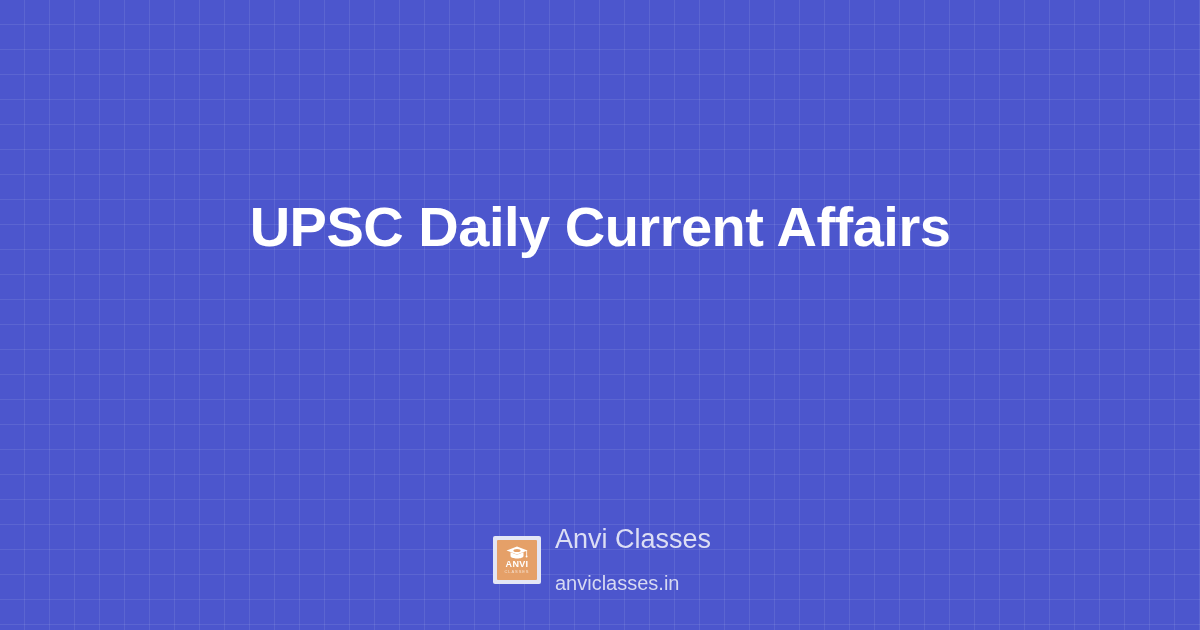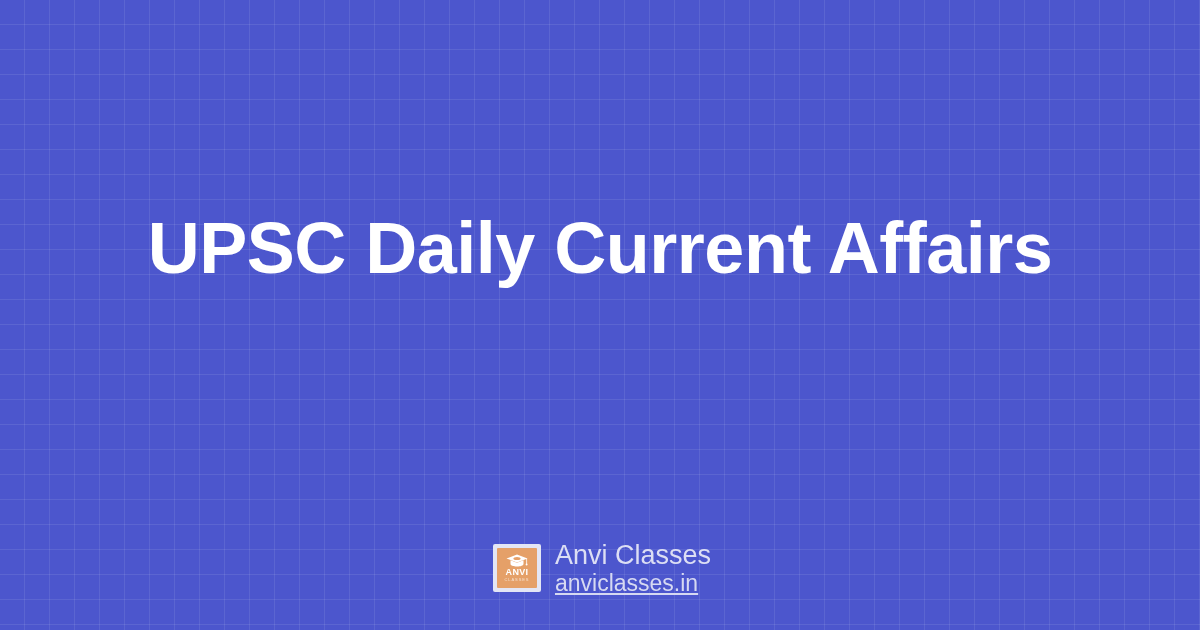--- a/index.html
+++ b/index.html
@@ -39,25 +39,24 @@
     text-align: center;
     padding: 0 40px;
     box-sizing: border-box;
   }
 
   .title-line {
     display: block;
     color: #ffffff;
     font-family: "Liberation Sans", sans-serif;
     font-weight: bold;
-    font-size: 72px;
+    font-size: 56px;
     line-height: 97px;
     letter-spacing: -0.5px;
     white-space: nowrap;
-    margin-top: 22px;
   }
 
   .footer {
     position: absolute;
     left: 4px;
     right: 0;
     bottom: 34px;
     display: flex;
     align-items: center;
     justify-content: center;
@@ -112,37 +111,37 @@
     font-size: 4px;
     line-height: 6px;
     letter-spacing: 0.9px;
   }
 
   .brand-text {
     display: flex;
     flex-direction: column;
     justify-content: space-between;
     line-height: 1;
+    gap: 16px;
   }
 
   .brand-name {
     color: #dcdef4;
     font-family: "Liberation Sans", sans-serif;
     font-size: 27px;
     line-height: 30px;
     font-weight: normal;
   }
 
   .brand-url {
     color: #d6d9f2;
     font-family: "Liberation Sans", sans-serif;
-    font-size: 23px;
+    font-size: 20px;
     line-height: 26px;
     font-weight: normal;
-    text-decoration: underline;
   }
 </style>
 </head>
 <body>
 
 <div class="banner">
 
   <div class="title-block">
     <span class="title-line">UPSC Daily Current Affairs</span>
   </div>

